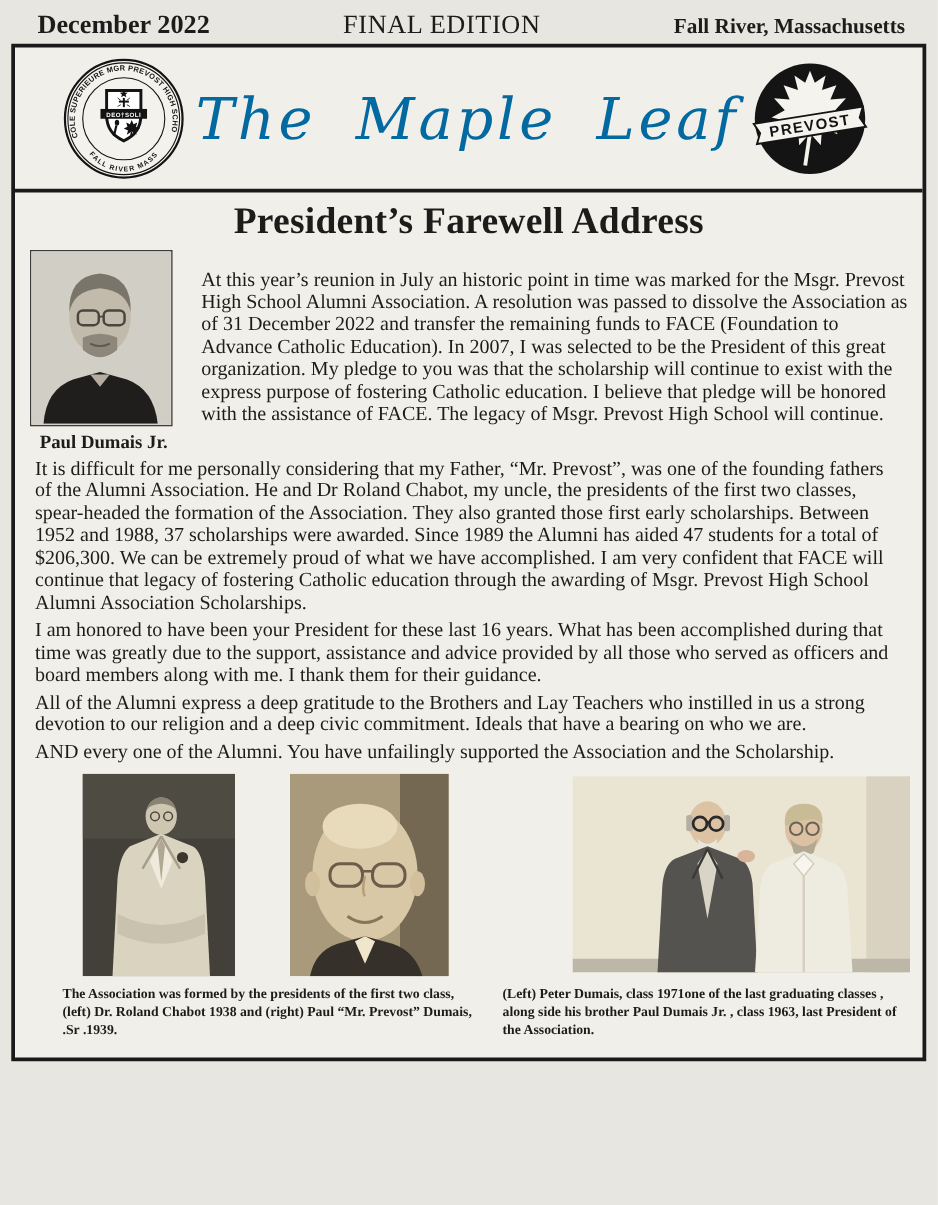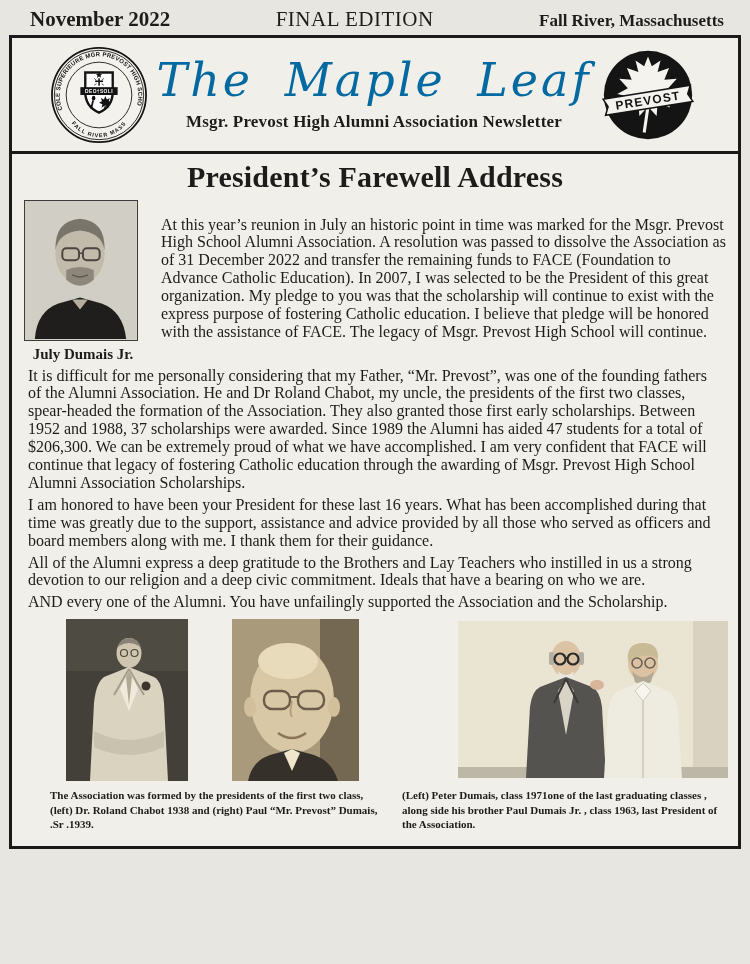--- a/index.html
+++ b/index.html
@@ -67,21 +67,21 @@
 
   .captions-row{display:flex;margin-top:7px;padding-bottom:14px;}
   .cap{font-weight:bold;font-size:11px;line-height:1.32;margin:0;}
   .cap-left{width:330px;margin-left:38px;}
   .cap-right{width:320px;margin-left:22px;}
 </style>
 </head>
 <body>
 
 <div class="topbar">
-  <span class="date">November 2022</span>
+  <span class="date">December 2022</span>
   <span class="edition">FINAL EDITION</span>
   <span class="location">Fall River, Massachusetts</span>
 </div>
 
 <div class="frame">
 
   <div class="masthead">
 
     <svg class="logo" width="98" height="98" viewBox="0 0 100 100">
       <defs>
@@ -111,21 +111,20 @@
 
       <ellipse cx="44.5" cy="53.2" rx="1.8" ry="2.4" fill="#131313"></ellipse>
       <line x1="44" y1="55.5" x2="42" y2="64" stroke="#131313" stroke-width="1.8"></line>
 
       <polygon points="56.5,51 58,54.5 61,53 60,56.5 63,58 59.5,59.5 60.5,63 56.5,60.5 52.5,63 53.5,59.5 50,58 53,56.5 52,53 55,54.5" fill="#131313"></polygon>
       <line x1="56.5" y1="60.5" x2="55.5" y2="65" stroke="#131313" stroke-width="1.2"></line>
     </svg>
 
     <div class="mast-center">
       <div class="mast-title">The Maple Leaf</div>
-      <div class="mast-sub">Msgr. Prevost High Alumni Association Newsletter</div>
     </div>
 
     <svg class="logo" width="96" height="96" viewBox="0 0 100 100">
       <circle cx="50" cy="50" r="46" fill="#141414"></circle>
       <path d="M50,10 L54,20 L63,14 L60,26 L72,22 L67,34 L80,33 L71,43 L82,49 L68,52 L73,63 L60,58 L59,72 L50,62 L41,72 L40,58 L27,63 L32,52 L18,49 L29,43 L20,33 L33,34 L28,22 L40,26 L37,14 L46,20 Z" fill="#f4f3ee"></path>
       <line x1="50" y1="62" x2="46" y2="89" stroke="#f4f3ee" stroke-width="3.2"></line>
       <g transform="rotate(-9 50 56)">
         <polygon points="4,47 96,47 92,55.5 96,64 4,64 8,55.5" fill="#f4f3ee" stroke="#141414" stroke-width="1.6"></polygon>
         <text x="50" y="60" text-anchor="middle" font-family="Liberation Sans, sans-serif" font-weight="bold" font-size="12.5" fill="#141414" letter-spacing="1.2">PREVOST</text>
       </g>
@@ -145,21 +144,21 @@
           <path d="M31,50 Q30,20 56,18 Q82,20 81,50 Q78,32 56,30 Q34,32 31,50 Z" fill="#7a756b"></path>
           <rect x="38" y="48" width="17" height="12" rx="4" fill="none" stroke="#4a463f" stroke-width="2"></rect>
           <rect x="59" y="48" width="17" height="12" rx="4" fill="none" stroke="#4a463f" stroke-width="2"></rect>
           <line x1="55" y1="53" x2="59" y2="53" stroke="#4a463f" stroke-width="1.5"></line>
           <path d="M42,70 Q56,64 70,70 L70,80 Q56,92 42,80 Z" fill="#8d867a"></path>
           <path d="M48,75 q8,4 16,0" stroke="#5c574e" stroke-width="1.5" fill="none"></path>
           <path d="M10,140 Q12,112 34,104 L56,98 L78,104 Q100,112 103,140 Z" fill="#201e1c"></path>
           <path d="M48,100 L56,110 L64,100 Z" fill="#b5ad9e"></path>
         </svg>
       </div>
-      <div class="portrait-caption">July Dumais Jr.</div>
+      <div class="portrait-caption">Paul Dumais Jr.</div>
     </div>
     <p class="body">At this year’s reunion in July an historic point in time was marked for the Msgr. Prevost High School Alumni Association.  A resolution was passed to dissolve the Association as of 31 December 2022 and transfer the remaining funds to FACE (Foundation to Advance Catholic Education).  In 2007, I was selected to be the President of this great organization. My pledge to you was that the scholarship will continue to exist with the express purpose of fostering Catholic education.  I believe that pledge will be honored with the assistance of FACE.  The legacy of Msgr. Prevost High School will continue.</p>
   </div>
 
   <p class="body p-gap">It is difficult for me personally considering that my Father, “Mr. Prevost”, was one of the founding fathers of the Alumni Association. He and Dr Roland Chabot, my uncle, the presidents of the first two classes, spear-headed the formation of the Association.  They also granted those first early scholarships.  Between 1952 and 1988, 37 scholarships were awarded.  Since 1989 the Alumni has aided 47 students for a total of $206,300.  We can be extremely proud of what we have accomplished.  I am very confident that FACE will continue that legacy of fostering Catholic education through the awarding of Msgr. Prevost High School Alumni Association Scholarships.</p>
   <p class="body p-gap">I am honored to have been your President for these last 16 years.  What has been accomplished during that time was greatly due to the support, assistance and advice provided by all those who served as officers and board members along with me.  I thank them for their guidance.</p>
   <p class="body p-gap">All of the Alumni express a deep gratitude to the Brothers and Lay Teachers who instilled in us a strong devotion to our religion and a deep civic commitment.  Ideals that have a bearing on who we are.</p>
   <p class="body p-gap">AND every one of the Alumni.  You have unfailingly supported the Association and the Scholarship.</p>
 
   <div class="photos-row">

